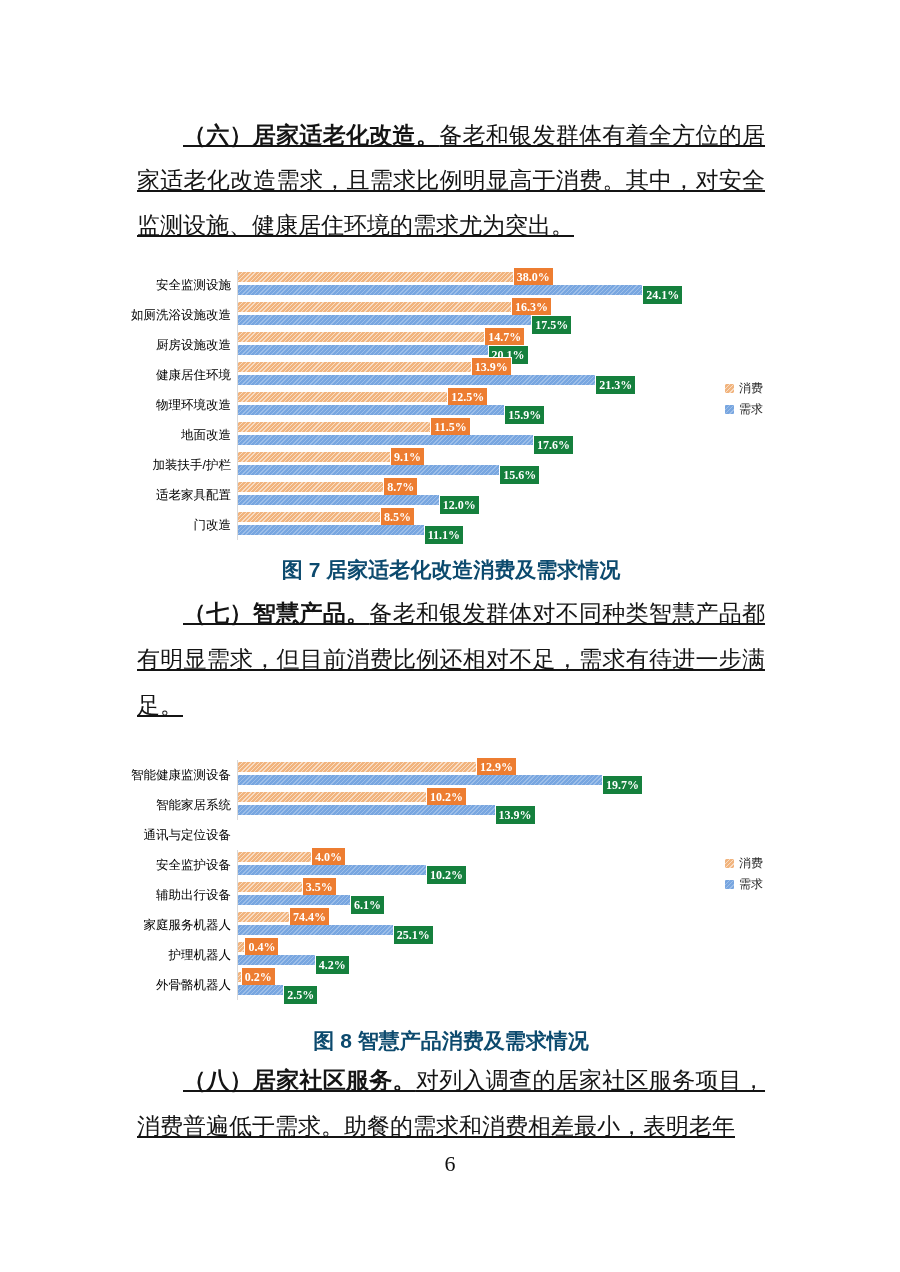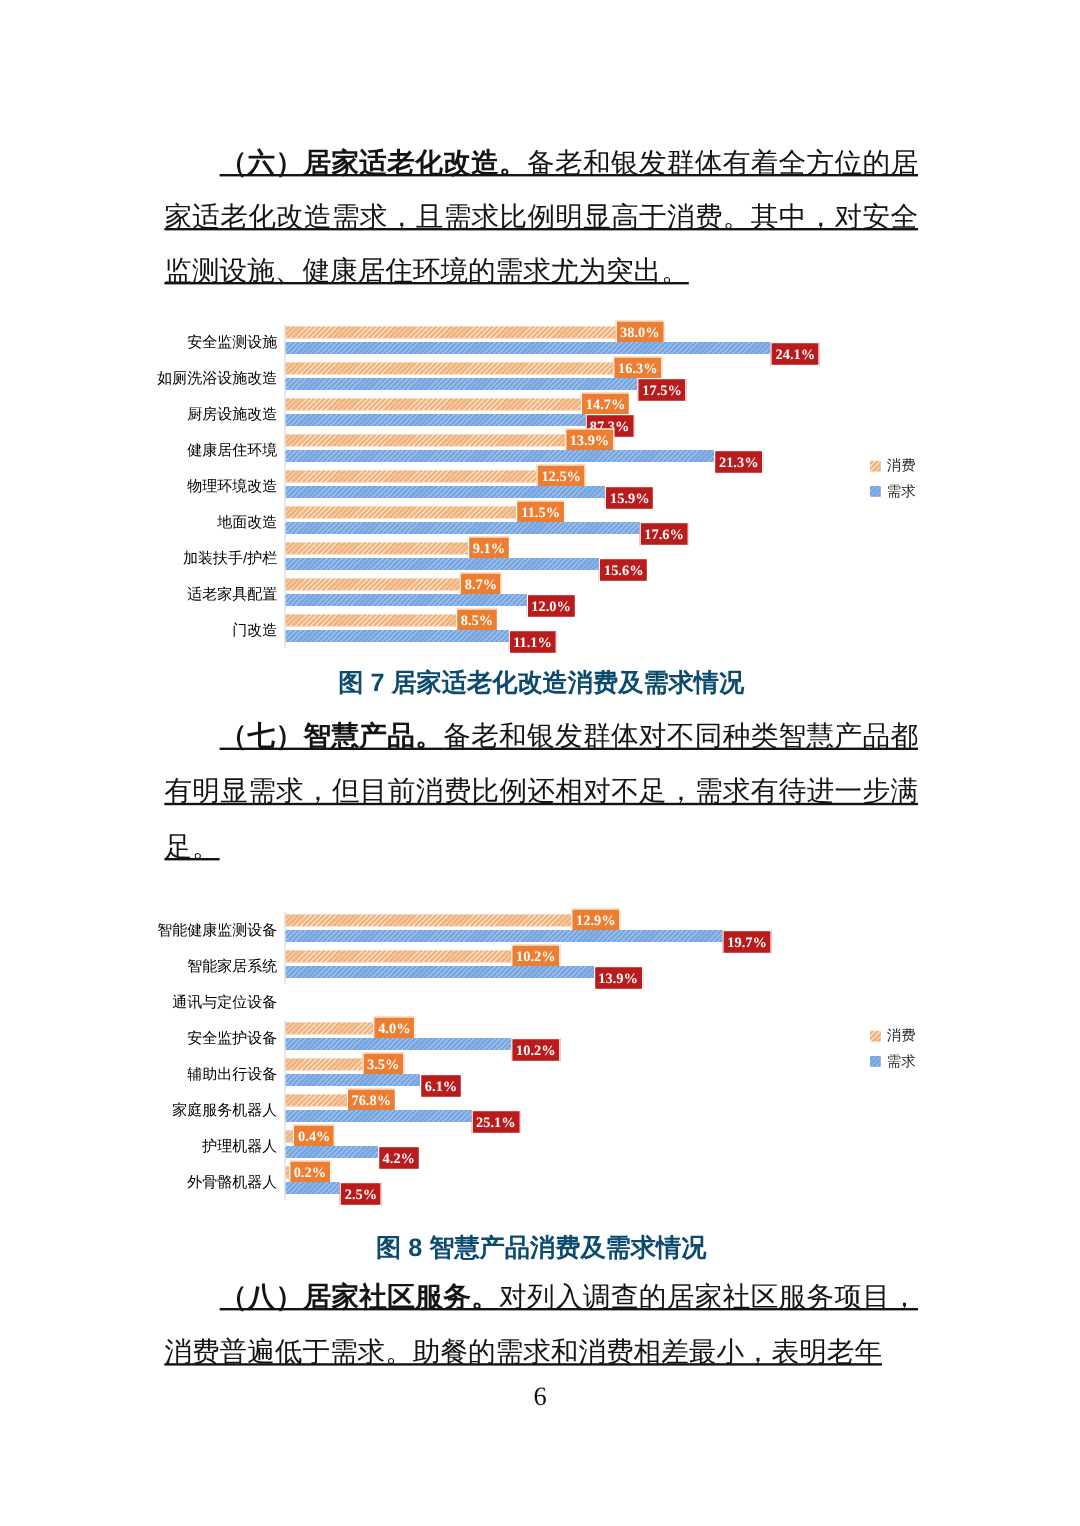--- a/index.html
+++ b/index.html
@@ -59,21 +59,21 @@
     background-color:#78A6E0;
     background-image:repeating-linear-gradient(135deg, rgba(255,255,255,0.28) 0px, rgba(255,255,255,0.28) 1px, rgba(255,255,255,0) 1px, rgba(255,255,255,0) 3px);
   }
   .chip {
     position:absolute; white-space:nowrap;
     font-family:"Liberation Serif","DejaVu Serif",serif;
     font-size:12px; font-weight:bold; color:#ffffff;
     line-height:14px; padding:2px 3px; border:1px solid #ffffff;
   }
   .chip-consume { background:#ED7D31; top:-5px; }
-  .chip-demand  { background:#b91c1c; top:0px; }
+  .chip-demand  { background:#15803d; top:0px; }
 
   .legend {
     position:absolute; left:580px;
     display:flex; flex-direction:column; gap:4px;
     font-family:"Liberation Sans","DejaVu Sans",sans-serif;
     font-size:12px; color:#262626;
   }
   .chart-7 .legend { top:110px; }
   .chart-8 .legend { top:95px; }
   .legend-item { display:flex; align-items:center; }
@@ -121,21 +121,21 @@
         </div>
         <div class="chart-row">
           <div class="row-label">厨房设施改造</div>
           <div class="row-plot">
             <div class="bar-line">
               <div class="bar bar-consume" style="width: 54.4444%;"></div>
               <span class="chip chip-consume" style="left: calc(54.4444% - 1px);">14.7%</span>
             </div>
             <div class="bar-line">
               <div class="bar bar-demand" style="width: 55.1852%;"></div>
-              <span class="chip chip-demand" style="left: calc(55.1852% - 1px);">87.3%</span>
+              <span class="chip chip-demand" style="left: calc(55.1852% - 1px);">20.1%</span>
             </div>
           </div>
         </div>
         <div class="chart-row">
           <div class="row-label">健康居住环境</div>
           <div class="row-plot">
             <div class="bar-line">
               <div class="bar bar-consume" style="width: 51.4815%;"></div>
               <span class="chip chip-consume" style="left: calc(51.4815% - 1px);">13.9%</span>
             </div>
@@ -282,21 +282,21 @@
               <div class="bar bar-demand" style="width: 24.898%;"></div>
               <span class="chip chip-demand" style="left: calc(24.898% - 1px);">6.1%</span>
             </div>
           </div>
         </div>
         <div class="chart-row">
           <div class="row-label">家庭服务机器人</div>
           <div class="row-plot">
             <div class="bar-line">
               <div class="bar bar-consume" style="width: 11.4286%;"></div>
-              <span class="chip chip-consume" style="left: calc(11.4286% - 1px);">76.8%</span>
+              <span class="chip chip-consume" style="left: calc(11.4286% - 1px);">74.4%</span>
             </div>
             <div class="bar-line">
               <div class="bar bar-demand" style="width: 34.2857%;"></div>
               <span class="chip chip-demand" style="left: calc(34.2857% - 1px);">25.1%</span>
             </div>
           </div>
         </div>
         <div class="chart-row">
           <div class="row-label">护理机器人</div>
           <div class="row-plot">

